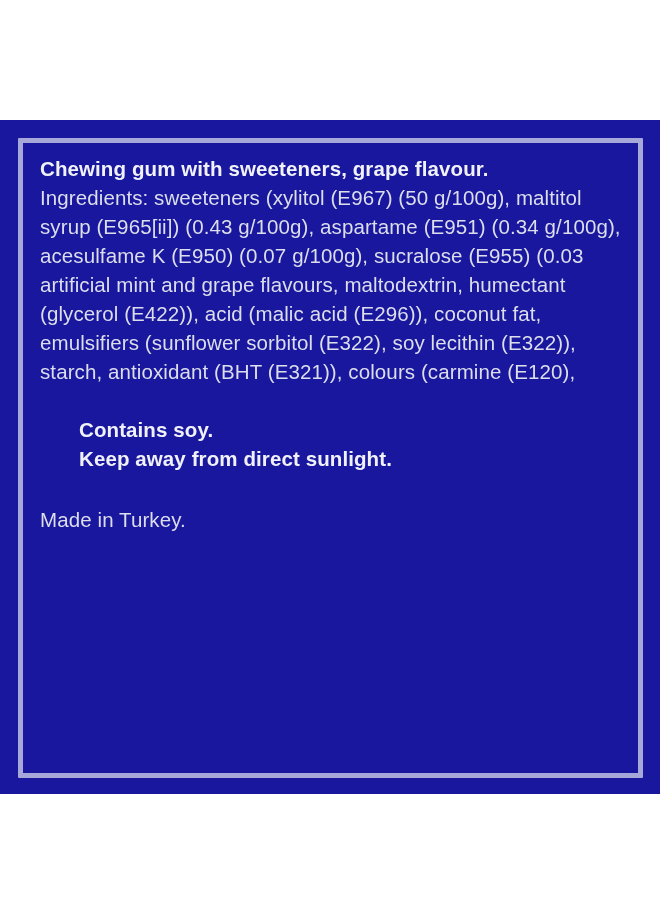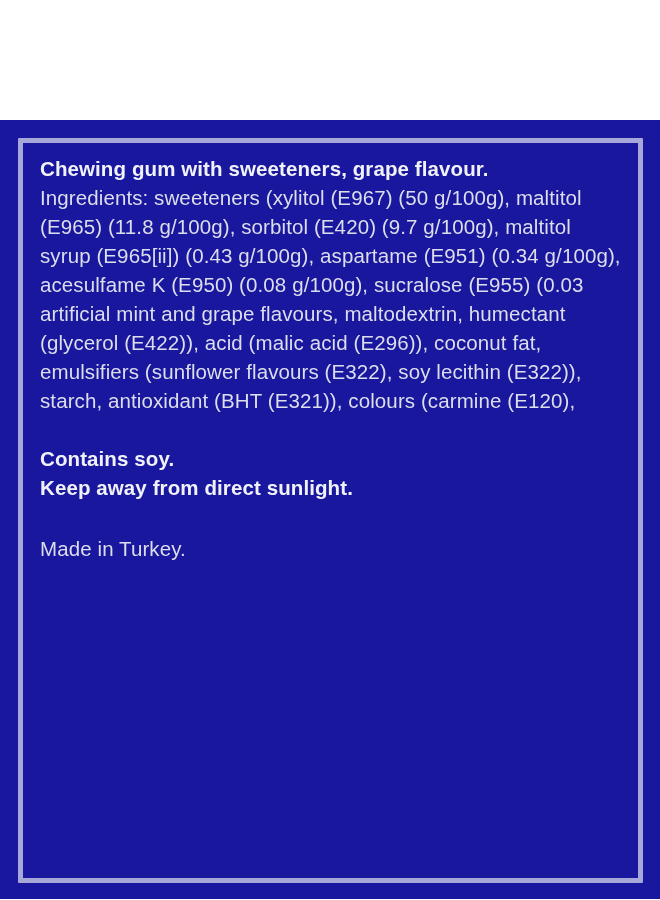--- a/index.html
+++ b/index.html
@@ -20,21 +20,21 @@
     width: 660px;
     height: 900px;
     background: var(--page-bg);
     overflow: hidden;
   }
   .label {
     position: absolute;
     left: 0;
     top: 120px;
     width: 660px;
-    height: 779px;
+    height: 674px;
     background: var(--label-bg);
   }
   .frame {
     position: absolute;
     left: 18px;
     top: 18px;
     right: 17px;
     bottom: 16px;
     border: 5px solid var(--frame-border);
     border-radius: 1px;
@@ -55,43 +55,42 @@
     white-space: nowrap;
   }
   .ing-line {
     white-space: nowrap;
   }
   .notices {
     margin-top: 29px;
     font-weight: bold;
     color: var(--bold-text);
   }
-  .notice-line { white-space: nowrap; }
+  .notice-line { white-space: nowrap; margin-left: 39px; }
   .origin-line {
     margin-top: 32px;
     white-space: nowrap;
     color: var(--body-text);
   }
 </style>
 </head>
 <body>
 
 <div class="page">
   <div class="label">
     <div class="frame"></div>
     <div class="content">
       <div class="title-line">Chewing gum with sweeteners, grape flavour.</div>
       <div>
         <div class="ing-line">Ingredients: sweeteners (xylitol (E967) (50 g/100g), maltitol</div>
-        <div class="ing-line">(E965) (11.8 g/100g), sorbitol (E420) (9.7 g/100g), maltitol</div>
         <div class="ing-line">syrup (E965[ii]) (0.43 g/100g), aspartame (E951) (0.34 g/100g),</div>
-        <div class="ing-line">acesulfame K (E950) (0.08 g/100g), sucralose (E955) (0.03</div>
+        <div class="ing-line">acesulfame K (E950) (0.07 g/100g), sucralose (E955) (0.03</div>
         <div class="ing-line">artificial mint and grape flavours, maltodextrin, humectant</div>
         <div class="ing-line">(glycerol (E422)), acid (malic acid (E296)), coconut fat,</div>
-        <div class="ing-line">emulsifiers (sunflower flavours (E322), soy lecithin (E322)),</div>
+        <div class="ing-line">emulsifiers (sunflower sorbitol (E322), soy lecithin (E322)),</div>
         <div class="ing-line">starch, antioxidant (BHT (E321)), colours (carmine (E120),</div>
       </div>
       <div class="notices">
         <div class="notice-line">Contains soy.</div>
         <div class="notice-line">Keep away from direct sunlight.</div>
       </div>
       <div class="origin-line">Made in Turkey.</div>
     </div>
   </div>
 </div>

